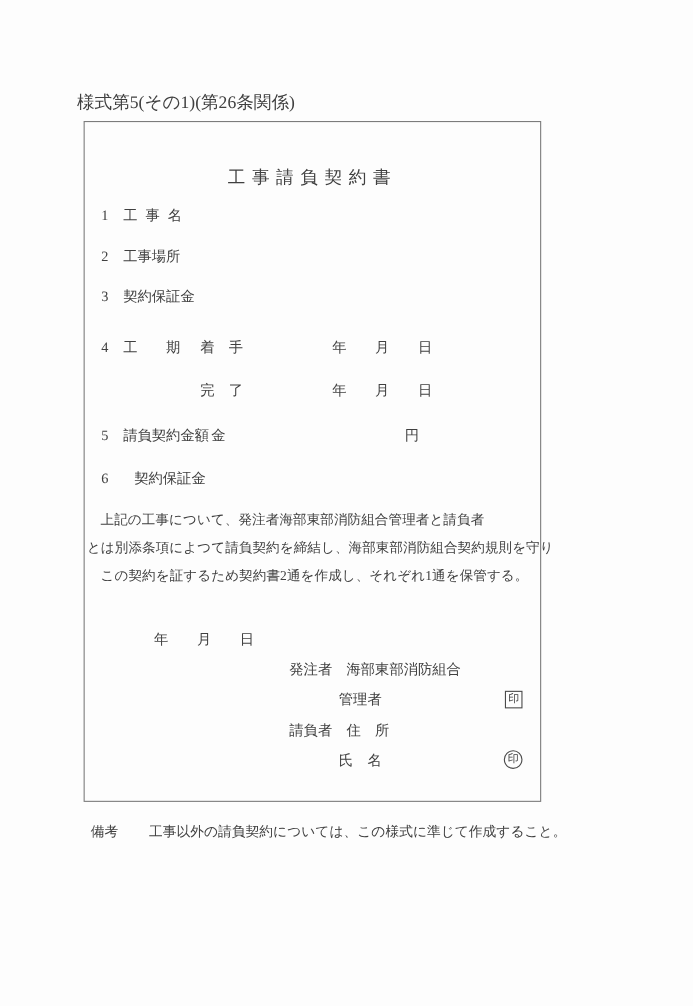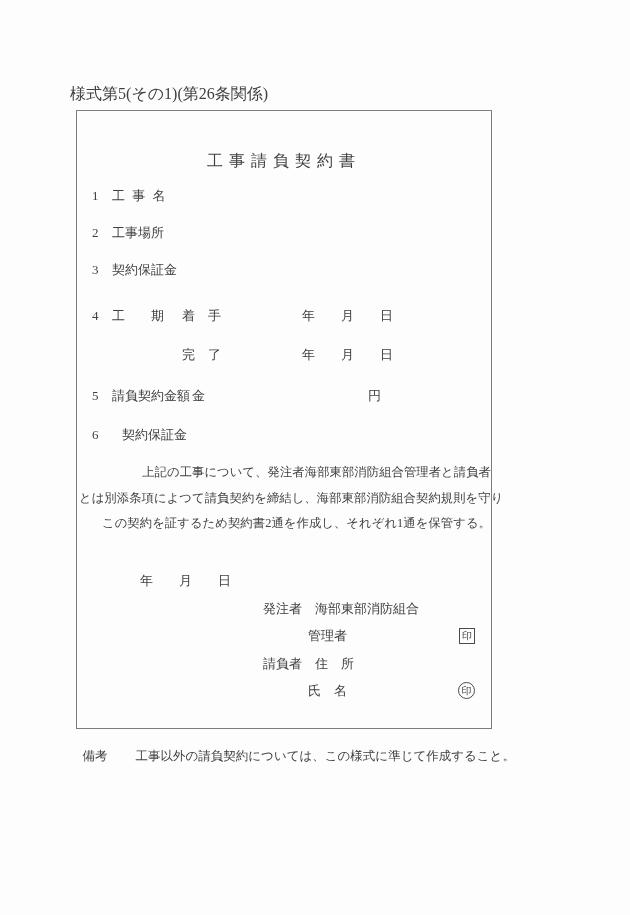--- a/index.html
+++ b/index.html
@@ -29,21 +29,20 @@
     letter-spacing: 6px;
     white-space: pre;
   }
   .body-par {
     position: absolute;
     left: 2px; top: 349px;
     width: 412px;
     font-size: 12.3px;
     line-height: 25.6px;
     letter-spacing: 0.1px;
-    text-align: right;
   }
   .body-par div { white-space: pre; }
   .seal {
     position: absolute;
     width: 14px; height: 14px;
     border: 1px solid #4a4a4a;
     font-size: 10px;
     line-height: 14px;
     text-align: center;
     color: #404040;

